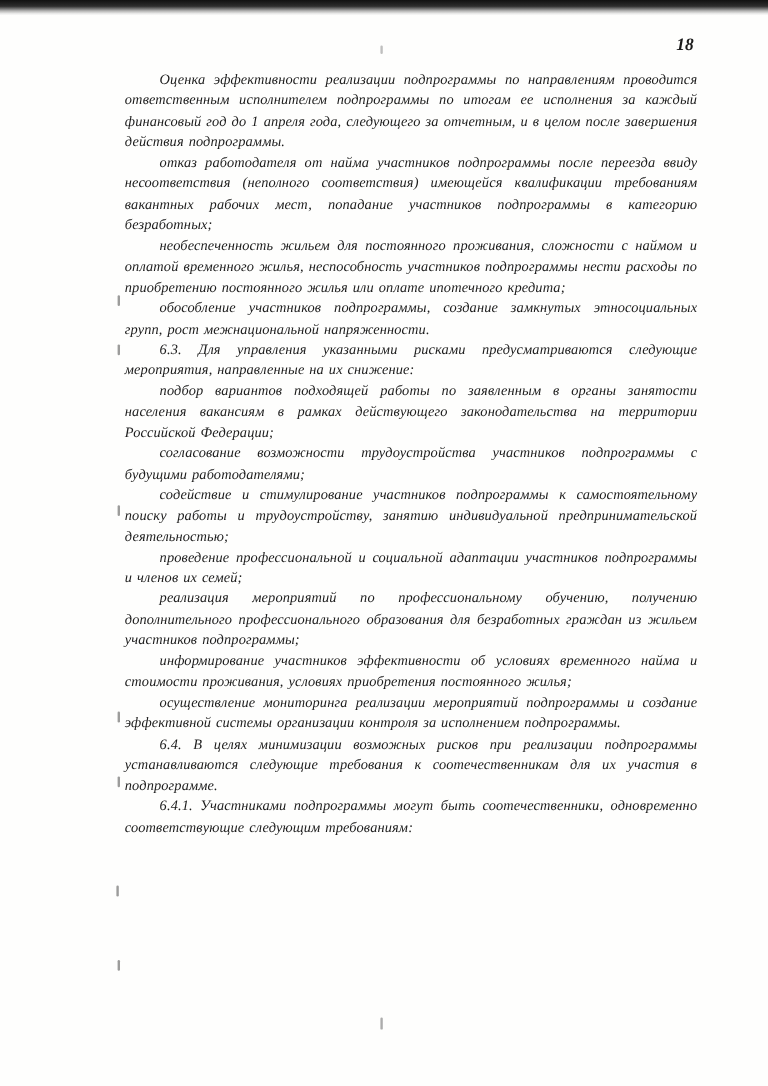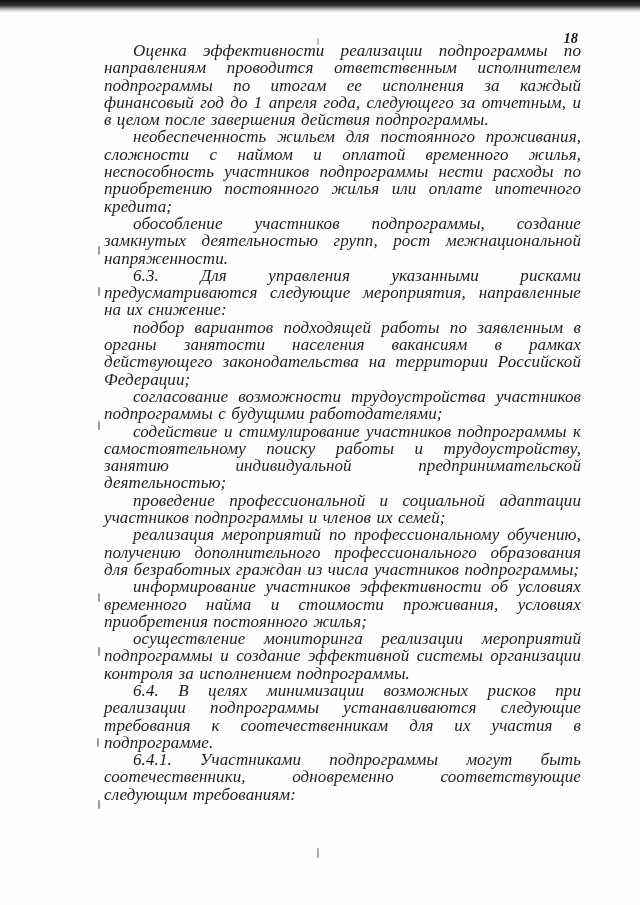--- a/index.html
+++ b/index.html
@@ -31,24 +31,24 @@
   .page-number {
     position: absolute;
     top: 30px;
     right: 62px;
     font-size: 14.5px;
     font-weight: bold;
     color: #1a1a1a;
   }
   .content {
     position: absolute;
-    top: 42px;
+    top: 58px;
     left: 104px;
     width: 477px;
-    font-size: 17px;
+    font-size: 12px;
     line-height: 17.3px;
     text-align: justify;
     letter-spacing: 0.1px;
   }
   .content p {
     margin: 0;
     padding: 0;
     text-indent: 29px;
     word-spacing: 1px;
   }
@@ -63,28 +63,29 @@
 <body>
 
 <div class="page">
 
   <div class="scan-top-bar"></div>
 
   <div class="page-number">18</div>
 
   <div class="content">
     <p>Оценка эффективности реализации подпрограммы по направлениям проводится ответственным исполнителем подпрограммы по итогам ее исполнения за каждый финансовый год до 1 апреля года, следующего за отчетным, и в целом после завершения действия подпрограммы.</p>
+    <p>отказ работодателя от найма участников подпрограммы после переезда ввиду несоответствия (неполного соответствия) имеющейся квалификации требованиям вакантных рабочих мест, попадание участников подпрограммы в категорию безработных;</p>
     <p>необеспеченность жильем для постоянного проживания, сложности с наймом и оплатой временного жилья, неспособность участников подпрограммы нести расходы по приобретению постоянного жилья или оплате ипотечного кредита;</p>
-    <p>обособление участников подпрограммы, создание замкнутых деятельностью групп, рост межнациональной напряженности.</p>
+    <p>обособление участников подпрограммы, создание замкнутых этносоциальных групп, рост межнациональной напряженности.</p>
     <p>6.3. Для управления указанными рисками предусматриваются следующие мероприятия, направленные на их снижение:</p>
     <p>подбор вариантов подходящей работы по заявленным в органы занятости населения вакансиям в рамках действующего законодательства на территории Российской Федерации;</p>
     <p>согласование возможности трудоустройства участников подпрограммы с будущими работодателями;</p>
     <p>содействие и стимулирование участников подпрограммы к самостоятельному поиску работы и трудоустройству, занятию индивидуальной предпринимательской деятельностью;</p>
     <p>проведение профессиональной и социальной адаптации участников подпрограммы и членов их семей;</p>
-    <p>реализация мероприятий по профессиональному обучению, получению дополнительного профессионального образования для безработных граждан из числа участников подпрограммы;</p>
+    <p>реализация мероприятий по профессиональному обучению, получению дополнительного профессионального образования для безработных граждан из жильем участников подпрограммы;</p>
     <p>информирование участников эффективности об условиях временного найма и стоимости проживания, условиях приобретения постоянного жилья;</p>
     <p>осуществление мониторинга реализации мероприятий подпрограммы и создание эффективной системы организации контроля за исполнением подпрограммы.</p>
     <p>6.4. В целях минимизации возможных рисков при реализации подпрограммы устанавливаются следующие требования к соотечественникам для их участия в подпрограмме.</p>
     <p>6.4.1. Участниками подпрограммы могут быть соотечественники, одновременно соответствующие следующим требованиям:</p>
   </div>
 
   <div class="artifact" style="left:98px; top:246px; width:2px; height:9px;"></div>
   <div class="artifact" style="left:98px; top:287px; width:2px; height:9px;"></div>
   <div class="artifact" style="left:98px; top:421px; width:2px; height:9px;"></div>
   <div class="artifact" style="left:98px; top:593px; width:2px; height:9px;"></div>

